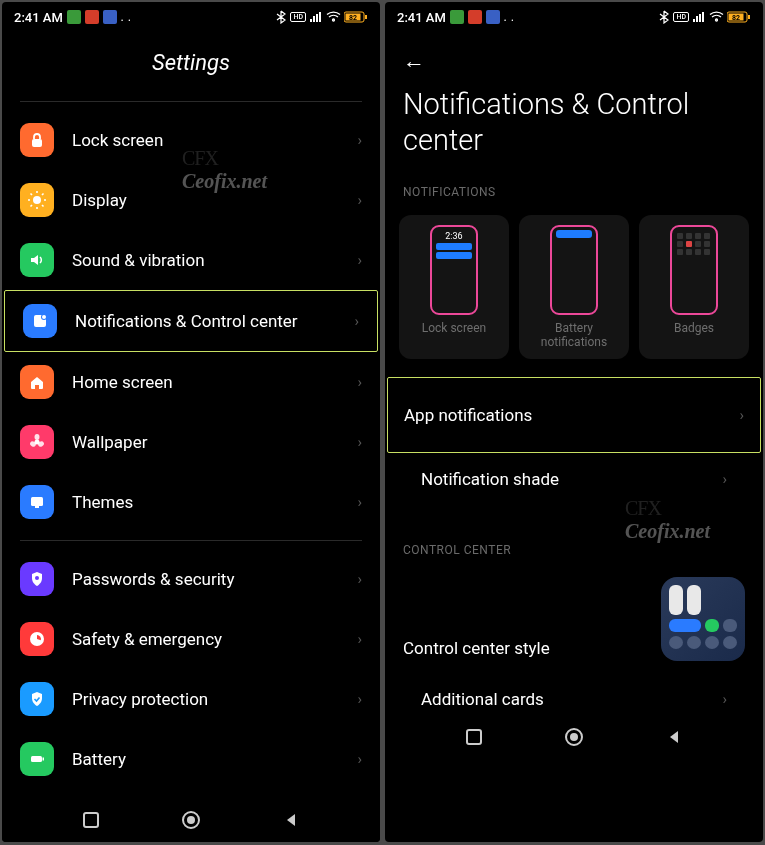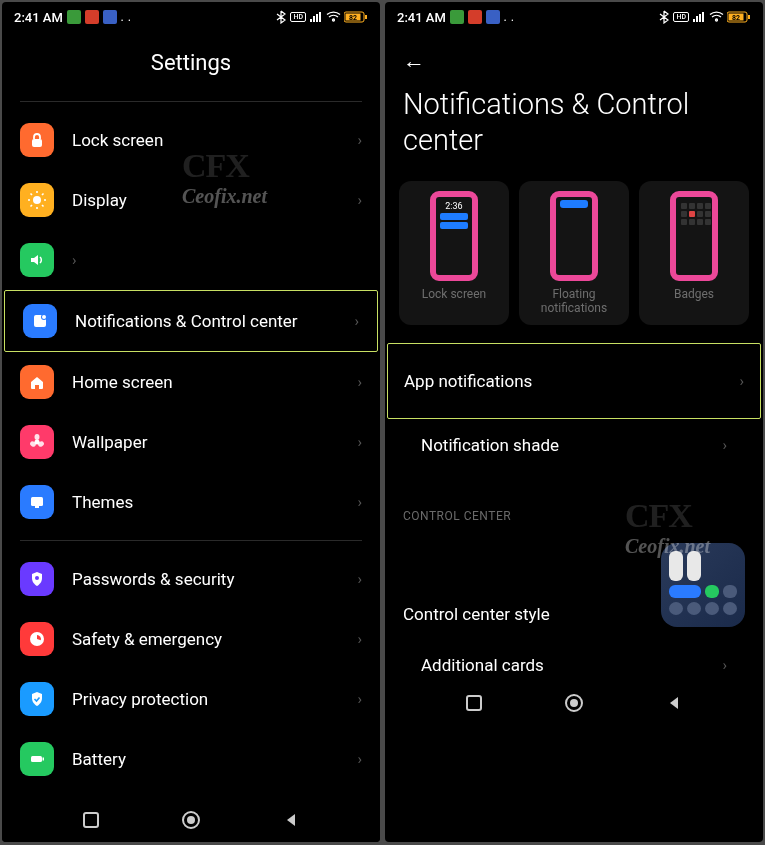--- a/index.html
+++ b/index.html
@@ -35,20 +35,21 @@
   .status-left { display: flex; align-items: center; gap: 4px; }
   .status-right { display: flex; align-items: center; gap: 3px; }
   .status-dot { color: #fff; letter-spacing: 1px; font-size: 10px;}
   .icon-app { width: 14px; height: 14px; border-radius: 2px; display:inline-block;}
   .header {
     padding: 18px 0;
     text-align: center;
     color: #fff;
     font-size: 22px;
     font-weight: 400;
+    font-style: italic;
   }
   .divider {
     height: 1px;
     background: #2a2a2a;
     margin: 8px 18px;
   }
   .back-row { padding: 16px 18px 8px; }
   .back-arrow { color: #fff; font-size: 22px; }
   .page-title {
     color: #fff;
@@ -105,21 +106,21 @@
     color: #6e6e6e;
     font-size: 12px;
     text-align: center;
     margin-top: 6px;
     line-height: 1.2;
     min-height: 28px;
   }
   .mini-phone {
     width: 48px;
     height: 90px;
-    border: 6px solid #ec4899;
+    border: 2px solid #ec4899;
     border-radius: 9px;
     position: relative;
     overflow: hidden;
   }
   .mini-time {
     color: #fff; font-size: 9px; text-align:center; padding-top:4px;
   }
   .mini-bar { background:#1e7cff; height:7px; margin:2px 4px; border-radius:2px;}
   .mini-bar.top { margin-top:3px; height:8px; border-radius:3px;}
   .mini-grid {
@@ -155,21 +156,21 @@
     align-items: center;
     background:#000;
   }
   .nav-btn { color: #ccc; display:flex; align-items:center; justify-content:center;}
   .watermark {
     position: absolute;
     color: rgba(180,180,180,0.18);
     font-family: Georgia, serif;
     pointer-events: none;
   }
-  .watermark .wm-top { font-size: 34px; font-weight:bold; letter-spacing:-1px;}
+  .watermark .wm-top { font-size: 20px; font-weight:normal; letter-spacing:-1px;}
   .watermark .wm-bot { font-size: 20px; font-style:italic; font-weight:bold; color: rgba(240,240,240,0.35);}
   svg { display:block; }
 </style>
 </head>
 <body>
 
 <div class="phone">
   <div class="statusbar">
     <div class="status-left">
       <span>2:41 AM</span>
@@ -239,20 +240,21 @@
       <div class="row-label">Display</div>
       <div class="chevron">›</div>
     </div>
     <div class="row">
       <div class="row-icon" style="background:#25c960">
           <svg width="18" height="18" viewBox="0 0 18 18">
             <path d="M3 7v4h3l4 3V4L6 7H3z" fill="#fff"></path>
             <path d="M12 6a4 4 0 010 6" stroke="#fff" stroke-width="1.5" fill="none"></path>
           </svg>
         </div>
+      <div class="row-label">Sound &amp; vibration</div>
       <div class="chevron">›</div>
     </div>
     <div class="row highlighted">
       <div class="row-icon" style="background:#2a7bff">
           <svg width="18" height="18" viewBox="0 0 18 18">
             <rect x="3" y="3" width="12" height="12" rx="2" fill="#fff"></rect>
             <circle cx="13" cy="5" r="3" fill="#2a7bff"></circle>
             <circle cx="13" cy="5" r="2" fill="#fff"></circle>
           </svg>
         </div>
@@ -396,35 +398,36 @@
         </span>
     </div>
   </div>
 
   <div class="back-row">
     <span class="back-arrow">←</span>
   </div>
 
   <div class="page-title">Notifications &amp; Control center</div>
 
+  <div class="section-label">NOTIFICATIONS</div>
 
   <div class="cards-row">
     <div class="card">
       <div class="mini-phone">
         <div class="mini-time">2:36</div>
         <div class="mini-bar"></div>
           <div class="mini-bar"></div>
       </div>
       <div class="card-label">Lock screen</div>
     </div>
     <div class="card">
       <div class="mini-phone">
         <div class="mini-bar top"></div>
       </div>
-      <div class="card-label">Floating notifications</div>
+      <div class="card-label">Battery notifications</div>
     </div>
     <div class="card">
       <div class="mini-phone">
         <div class="mini-grid">
           <div class="mini-dot"></div>
             <div class="mini-dot"></div>
             <div class="mini-dot"></div>
             <div class="mini-dot"></div>
           <div class="mini-dot"></div>
             <div class="mini-dot red"></div>

